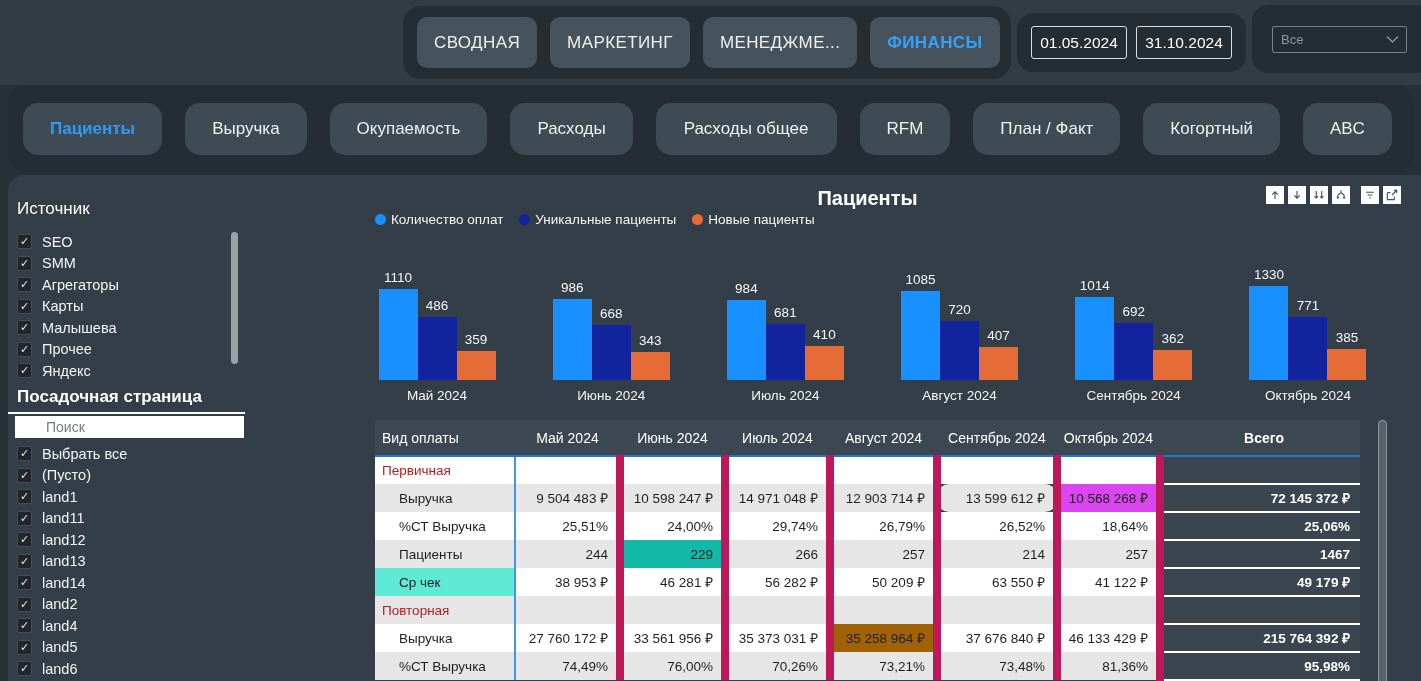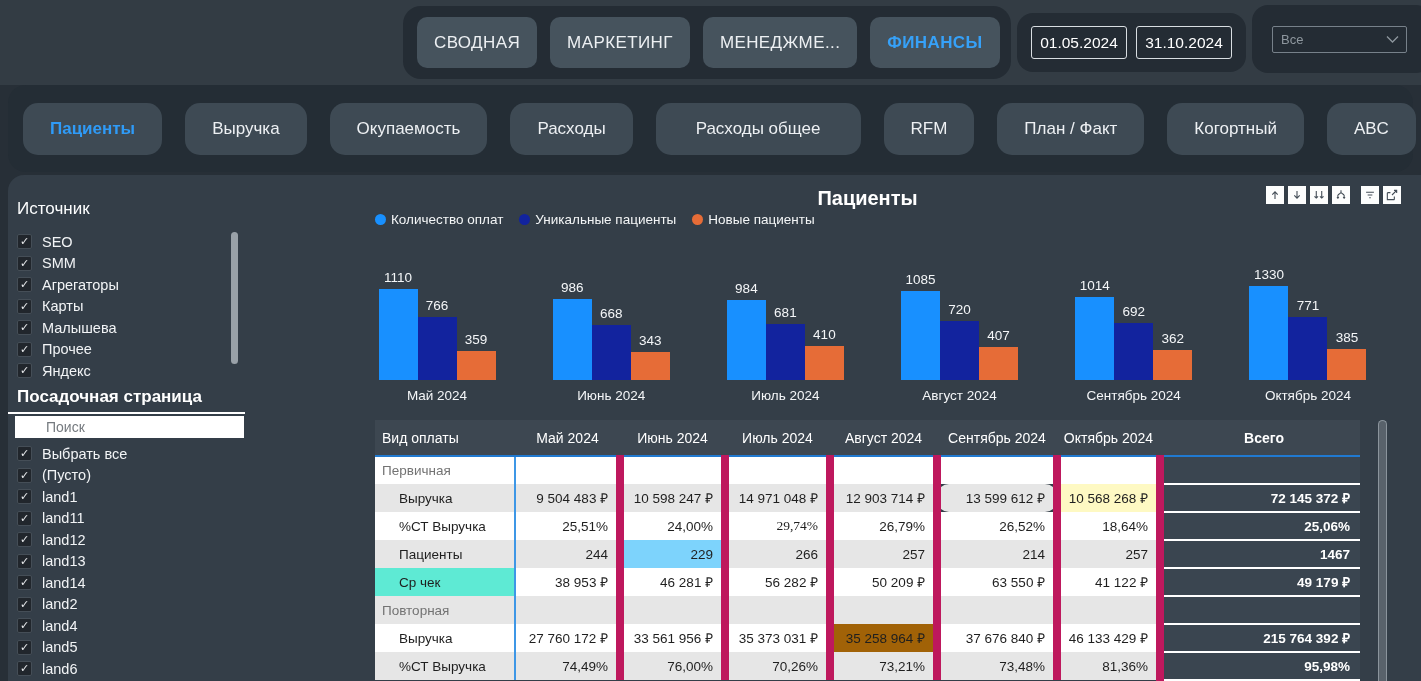--- a/index.html
+++ b/index.html
@@ -24,21 +24,21 @@
   .dropdown-box { position:absolute; left:20px; top:21px; width:135px; height:27px;
     border:1px solid #77818A; border-radius:2px; display:flex; align-items:center; cursor:pointer; }
   .dropdown-text { color:#8E979E; font-size:13px; padding-left:8px; flex:1; }
   .dropdown-chev { margin-right:7px; display:flex; }
   
   .tabsbar { position:absolute; left:8px; top:85px; width:1405px; height:87px; background:#242D35;
     border-radius:18px; display:flex; align-items:center; padding:0 15px; gap:23px; }
   .tab-btn { height:52px; background:#3E4A54; border-radius:15px; color:#EDF0F3; font-size:17px;
     display:flex; align-items:center; justify-content:center; padding:0 27px; white-space:nowrap;
     border:none; cursor:pointer; font-family:inherit; }
-  .tab-btn.wide { padding:0 40px; }
+  .tab-btn.wide { padding:0 28px; }
   .tab-btn.active { color:#2F9BF7; font-weight:bold; }
   
   .main-panel { position:absolute; left:8px; top:175px; width:1413px; height:506px; background:#343E48;
     border-radius:16px 0 0 0; overflow:hidden; }
   
   .flt-title { position:absolute; left:9px; top:24px; font-size:17px; color:#FCFDFE; }
   .list1 { position:absolute; left:9px; top:56px; width:212px; height:151px; overflow:hidden; }
   .list2 { position:absolute; left:9px; top:268px; width:222px; height:238px; overflow:hidden; }
   .chk-row { display:flex; align-items:center; height:21.5px; gap:10px; cursor:pointer; }
   .chk { width:15px; height:15px; background:#21262C; border:1px solid #454E57; border-radius:2px;
@@ -73,21 +73,21 @@
   
   .table-wrap { position:absolute; left:367px; top:245px; width:985px; height:261px; overflow:hidden; }
   table { border-collapse:collapse; table-layout:fixed; width:985px; }
   thead th { background:#3D4751; color:#FFF; font-weight:normal; font-size:14px; height:36px;
     border-bottom:2px solid #2079D0; }
   th.first { text-align:left; padding-left:7px; }
   th.month { text-align:center; }
   th.total { text-align:center; padding-left:9px; font-weight:bold; }
   tbody td { height:28px; font-size:13.5px; color:#1F1F1F; overflow:hidden; white-space:nowrap; }
   td.label-col { padding-left:24px; border-right:2px solid #3E97E6; }
-  td.group-lab { padding-left:7px; border-right:2px solid #3E97E6; color:#737373; }
+  td.group-lab { padding-left:7px; border-right:2px solid #3E97E6; color:#b91c1c; }
   td.val { text-align:right; padding-right:8px; border-right:8px solid #be185d; }
   td.total-cell { background:#3A4550; color:#FFF; font-weight:bold; text-align:right;
     padding-right:10px; border-bottom:2px solid #FFF; }
   .tbl-scroll { position:absolute; left:1370px; top:245px; width:9px; height:261px; background:#59626B;
     border:1px solid #8B949C; border-bottom:none; border-radius:5px 5px 0 0; }
 </style>
 </head>
 <body>
 
 <div class="topbar">
@@ -258,21 +258,21 @@
       </div>
     </div>
   <div class="chart" id="chart">
       <div class="bar-group">
         <div class="bars">
           <div class="bar-col">
             <div class="bar-val">1110</div>
             <div class="bar" style="height: 91px; background: rgb(24, 144, 255);"></div>
           </div>
           <div class="bar-col">
-            <div class="bar-val">766</div>
+            <div class="bar-val">486</div>
             <div class="bar" style="height: 63px; background: rgb(18, 35, 158);"></div>
           </div>
           <div class="bar-col">
             <div class="bar-val">359</div>
             <div class="bar" style="height: 29px; background: rgb(230, 108, 55);"></div>
           </div>
         </div>
         <div class="cat-label">Май 2024</div>
       </div>
       <div class="bar-group">
@@ -397,37 +397,37 @@
             <td class="val" style="background: rgb(255, 255, 255);"></td>
             <td class="total-cell"></td>
           </tr>
           <tr>
             <td class="label-col" style="background: rgb(230, 230, 230);">Выручка</td>
             <td class="val" style="background: rgb(230, 230, 230);">9 504 483 ₽</td>
             <td class="val" style="background: rgb(230, 230, 230);">10 598 247 ₽</td>
             <td class="val" style="background: rgb(230, 230, 230);">14 971 048 ₽</td>
             <td class="val" style="background: rgb(230, 230, 230);">12 903 714 ₽</td>
             <td class="val" style="background: rgb(230, 230, 230); border-radius: 12px;">13 599 612 ₽</td>
-            <td class="val" style="background: #fef9c3;">10 568 268 ₽</td>
+            <td class="val" style="background: #d946ef;">10 568 268 ₽</td>
             <td class="total-cell">72 145 372 ₽</td>
           </tr>
           <tr>
             <td class="label-col" style="background: rgb(255, 255, 255);">%СТ Выручка</td>
             <td class="val" style="background: rgb(255, 255, 255);">25,51%</td>
             <td class="val" style="background: rgb(255, 255, 255);">24,00%</td>
-            <td class="val" style="background: rgb(255, 255, 255); font-family: Liberation Serif, serif;">29,74%</td>
+            <td class="val" style="background: rgb(255, 255, 255);">29,74%</td>
             <td class="val" style="background: rgb(255, 255, 255);">26,79%</td>
             <td class="val" style="background: rgb(255, 255, 255);">26,52%</td>
             <td class="val" style="background: rgb(255, 255, 255);">18,64%</td>
             <td class="total-cell">25,06%</td>
           </tr>
           <tr>
             <td class="label-col" style="background: rgb(230, 230, 230);">Пациенты</td>
             <td class="val" style="background: rgb(230, 230, 230);">244</td>
-            <td class="val" style="background: #7dd3fc;">229</td>
+            <td class="val" style="background: #14b8a6;">229</td>
             <td class="val" style="background: rgb(230, 230, 230);">266</td>
             <td class="val" style="background: rgb(230, 230, 230);">257</td>
             <td class="val" style="background: rgb(230, 230, 230);">214</td>
             <td class="val" style="background: rgb(230, 230, 230);">257</td>
             <td class="total-cell">1467</td>
           </tr>
           <tr>
             <td class="label-col" style="background: #5eead4;">Ср чек</td>
             <td class="val" style="background: rgb(255, 255, 255);">38 953 ₽</td>
             <td class="val" style="background: rgb(255, 255, 255);">46 281 ₽</td>

